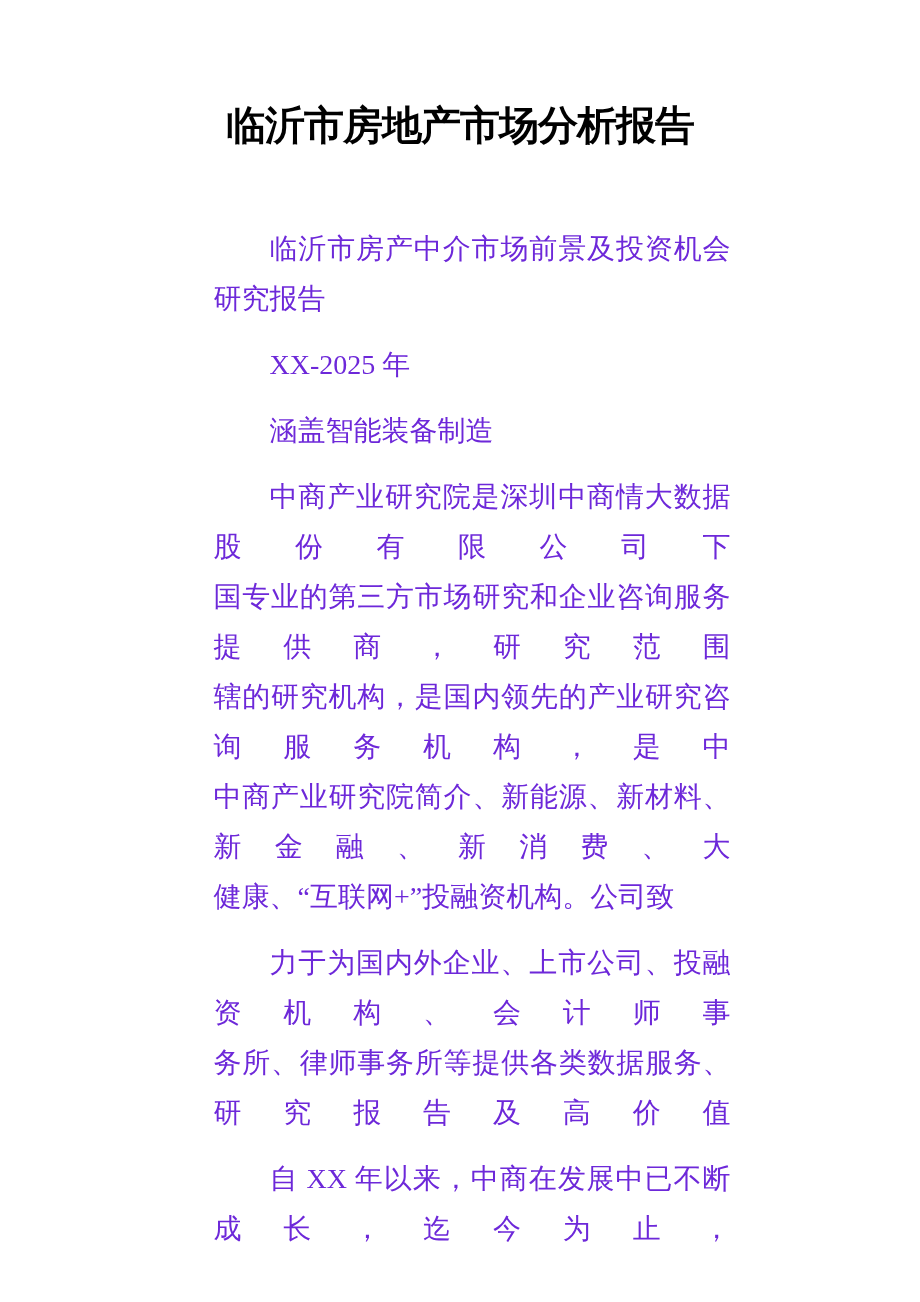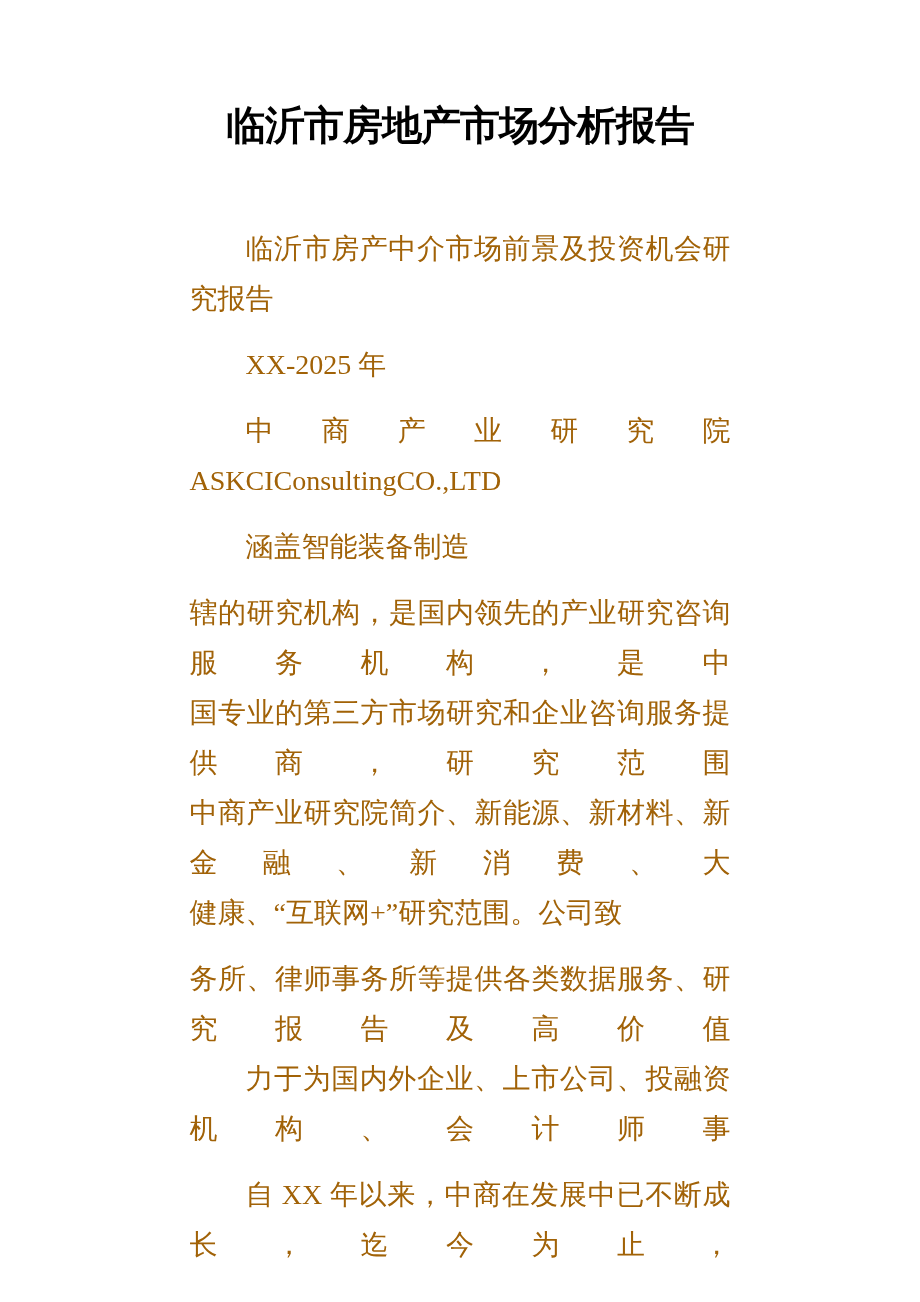--- a/index.html
+++ b/index.html
@@ -37,21 +37,22 @@
   .para {
     margin: 0;
     padding: 0;
   }
   .line {
     font-size: 28px;
     line-height: 50px;
     text-align: justify;
     text-align-last: left;
     white-space: normal;
-    color: #a16207;
+    color: #6d28d9;
+    margin-left: 24px;
   }
   .fill {
     text-align-last: justify;
   }
   .ind {
     text-indent: 56px;
   }
 </style>
 </head>
 <body>
@@ -68,40 +69,40 @@
         <div class="line ind">临沂市房产中介市场前景及投资机会研究报告</div>
       <p></p>
 
       <p class="para">
         </p>
         <div class="line ind">XX-2025 年</div>
       <p></p>
 
       <p class="para">
         </p>
-        <div class="line ind">中商产业研究院 ASKCIConsultingCO.,LTD</div>
       <p></p>
 
       <p class="para">
         </p>
         <div class="line ind">涵盖智能装备制造</div>
       <p></p>
 
       <p class="para">
         </p>
+        <div class="line ind fill">中商产业研究院是深圳中商情大数据股份有限公司下</div>
+        <div class="line fill">国专业的第三方市场研究和企业咨询服务提供商，研究范围</div>
         <div class="line fill">辖的研究机构，是国内领先的产业研究咨询服务机构，是中</div>
-        <div class="line fill">国专业的第三方市场研究和企业咨询服务提供商，研究范围</div>
         <div class="line fill">中商产业研究院简介、新能源、新材料、新金融、新消费、大</div>
-        <div class="line">健康、“互联网+”研究范围。公司致</div>
+        <div class="line">健康、“互联网+”投融资机构。公司致</div>
       <p></p>
 
       <p class="para">
         </p>
+        <div class="line ind fill">力于为国内外企业、上市公司、投融资机构、会计师事</div>
         <div class="line fill">务所、律师事务所等提供各类数据服务、研究报告及高价值</div>
-        <div class="line ind fill">力于为国内外企业、上市公司、投融资机构、会计师事</div>
       <p></p>
 
       <p class="para">
         </p>
         <div class="line ind fill">自 XX 年以来，中商在发展中已不断成长，迄今为止，</div>
 
       <p></p>
 
       <p class="para">
         </p>

